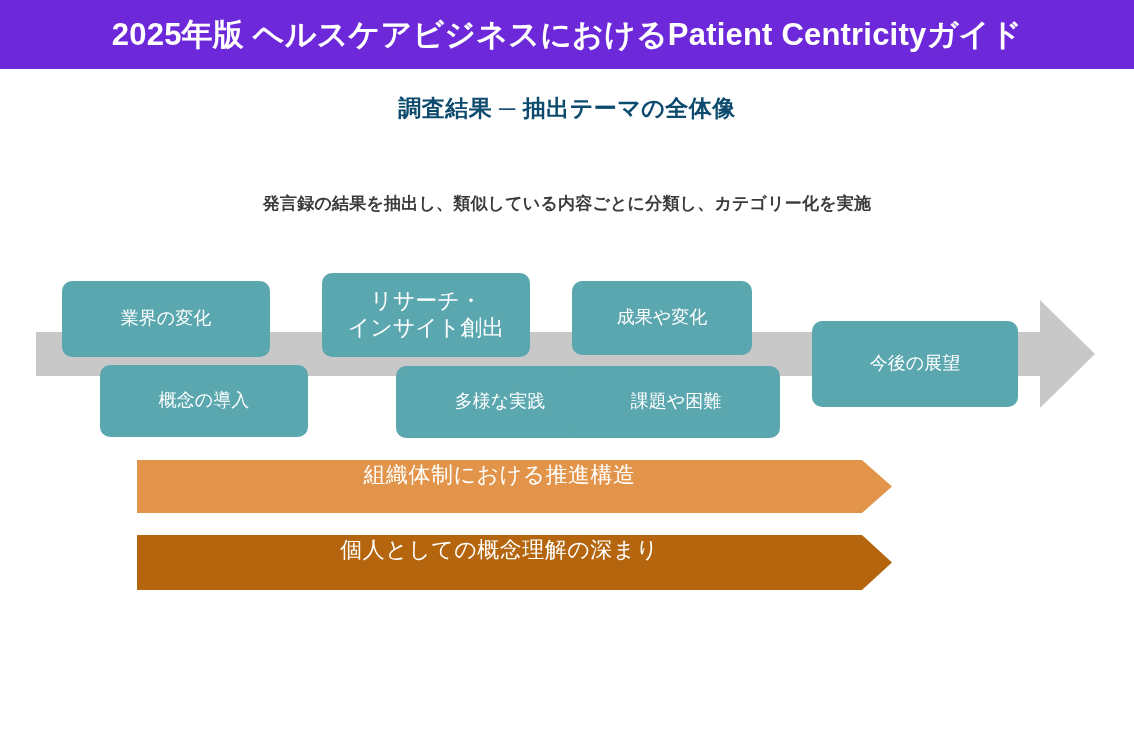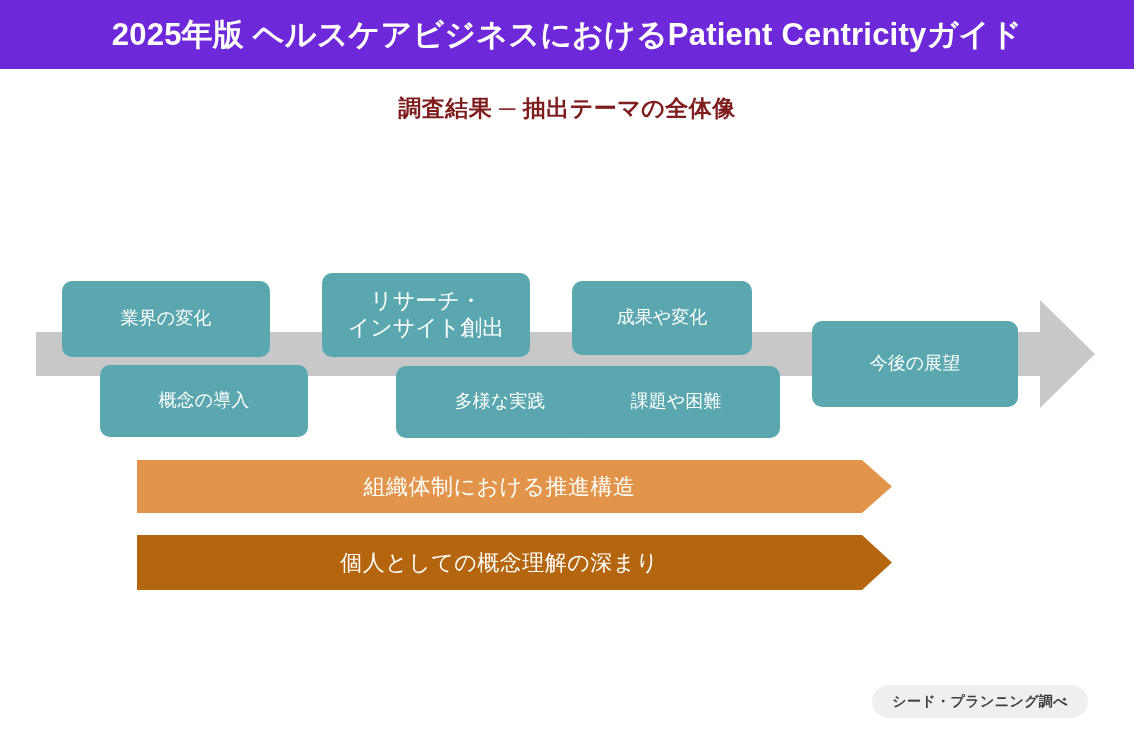--- a/index.html
+++ b/index.html
@@ -44,21 +44,21 @@
     line-height: 1;
   }
 
   
   .subtitle {
     position: absolute;
     left: 0;
     top: 93px;
     width: 1134px;
     text-align: center;
-    color: #7f1d1d;
+    color: #0c4a6e;
     font-size: 23px;
     font-weight: bold;
     letter-spacing: 0.5px;
   }
 
   
   .description {
     position: absolute;
     left: 0;
     top: 192px;
@@ -105,21 +105,20 @@
   .box-seika       { left: 572px; top: 281px; width: 180px; height: 74px; }
   .box-kadai       { left: 572px; top: 366px; width: 208px; height: 72px; }
   .box-kongo       { left: 812px; top: 321px; width: 206px; height: 86px; }
 
   
   .chevron-bar {
     position: absolute;
     left: 137px;
     width: 755px;
     display: flex;
-    align-items: center;
     justify-content: center;
     color: #ffffff;
     font-size: 22px;
     letter-spacing: 0.5px;
     box-sizing: border-box;
     padding-right: 30px;
     -webkit-clip-path: polygon(0 0, calc(100% - 30px) 0, 100% 50%, calc(100% - 30px) 100%, 0 100%);
     clip-path: polygon(0 0, calc(100% - 30px) 0, 100% 50%, calc(100% - 30px) 100%, 0 100%);
   }
   .bar-org {
@@ -156,20 +155,21 @@
 <body>
 
 <div class="slide">
 
   <div class="header-bar">
     <div class="header-title">2025年版 ヘルスケアビジネスにおけるPatient Centricityガイド</div>
   </div>
 
   <div class="subtitle">調査結果 ─ 抽出テーマの全体像</div>
 
+  <div class="description">発言録の結果を抽出し、類似している内容ごとに分類し、カテゴリー化を実施</div>
 
   <svg class="process-arrow" viewBox="0 0 1062 112" aria-hidden="true">
     <polygon points="0,34 1004,34 1004,2 1059,56 1004,110 1004,78 0,78" fill="#c8c8c8"></polygon>
   </svg>
 
   <div class="theme-box box-gyokai">
     <span>業界の変化</span>
   </div>
 
   <div class="theme-box box-gainen">
@@ -200,17 +200,14 @@
   </div>
 
   <div class="chevron-bar bar-org">
     <span>組織体制における推進構造</span>
   </div>
 
   <div class="chevron-bar bar-brown">
     <span>個人としての概念理解の深まり</span>
   </div>
 
-  <div class="footer-badge">
-    <span>シード・プランニング調べ</span>
-  </div>
 
 </div>
 
 </body></html>

